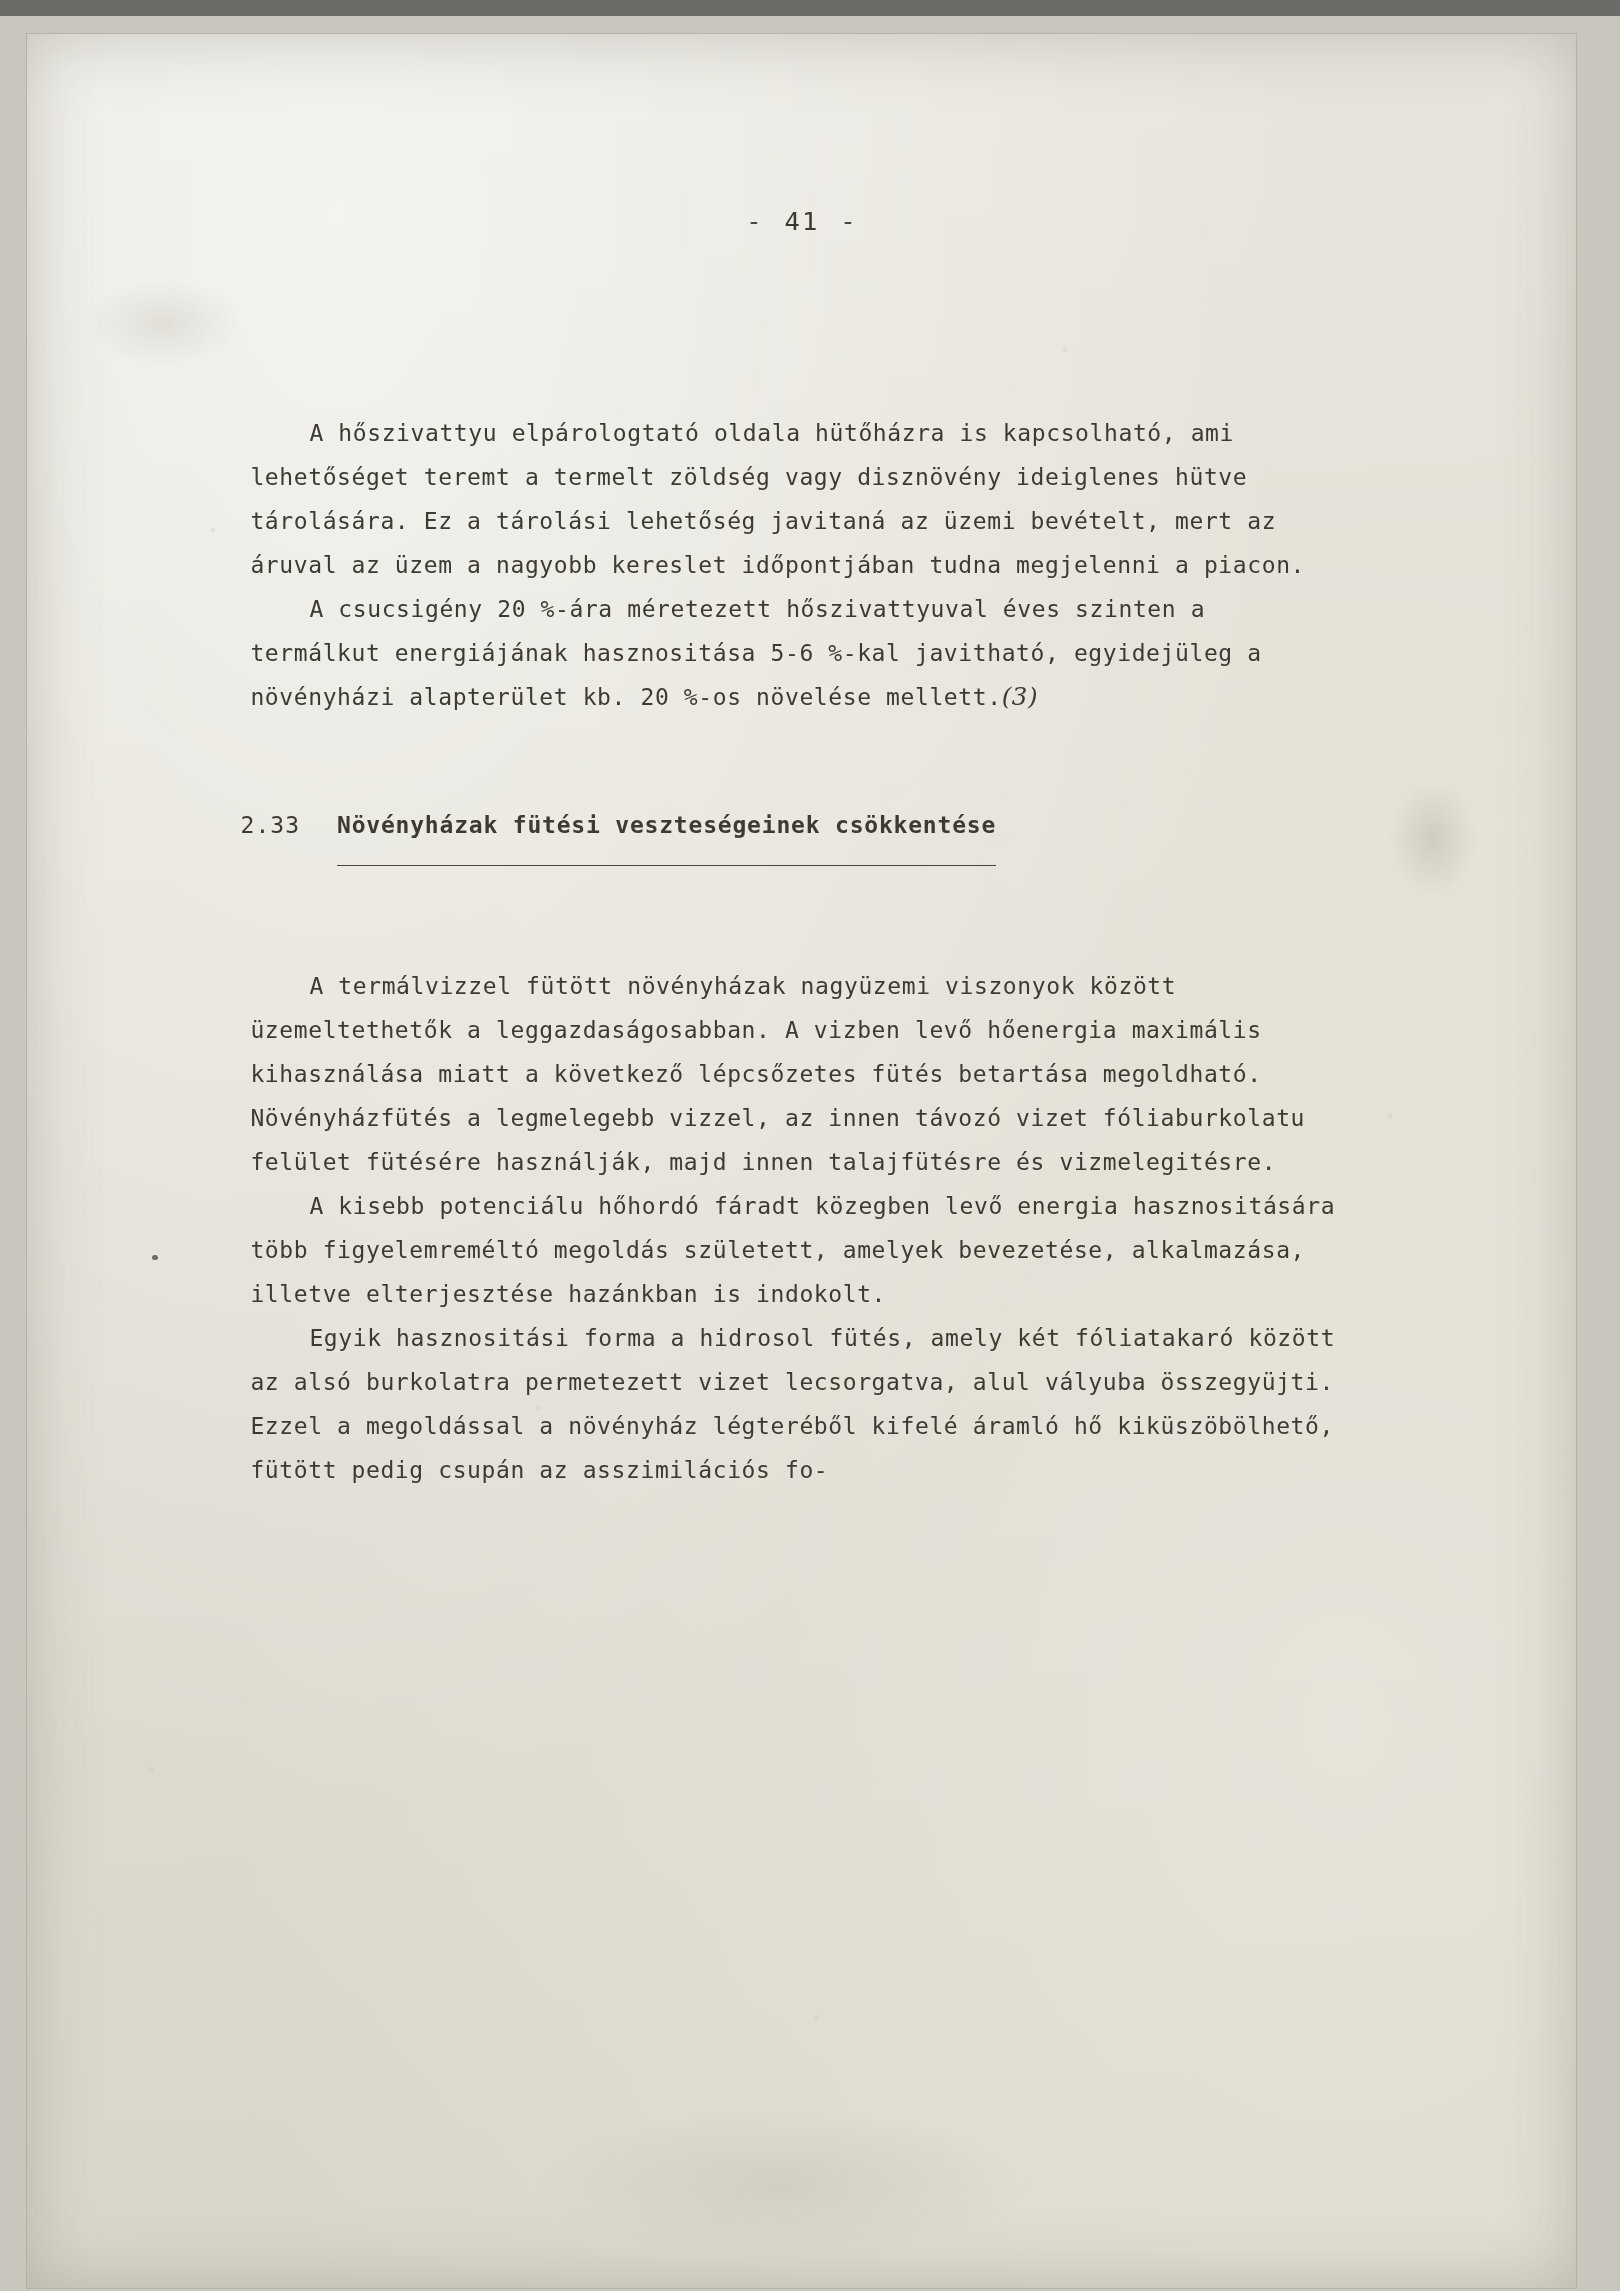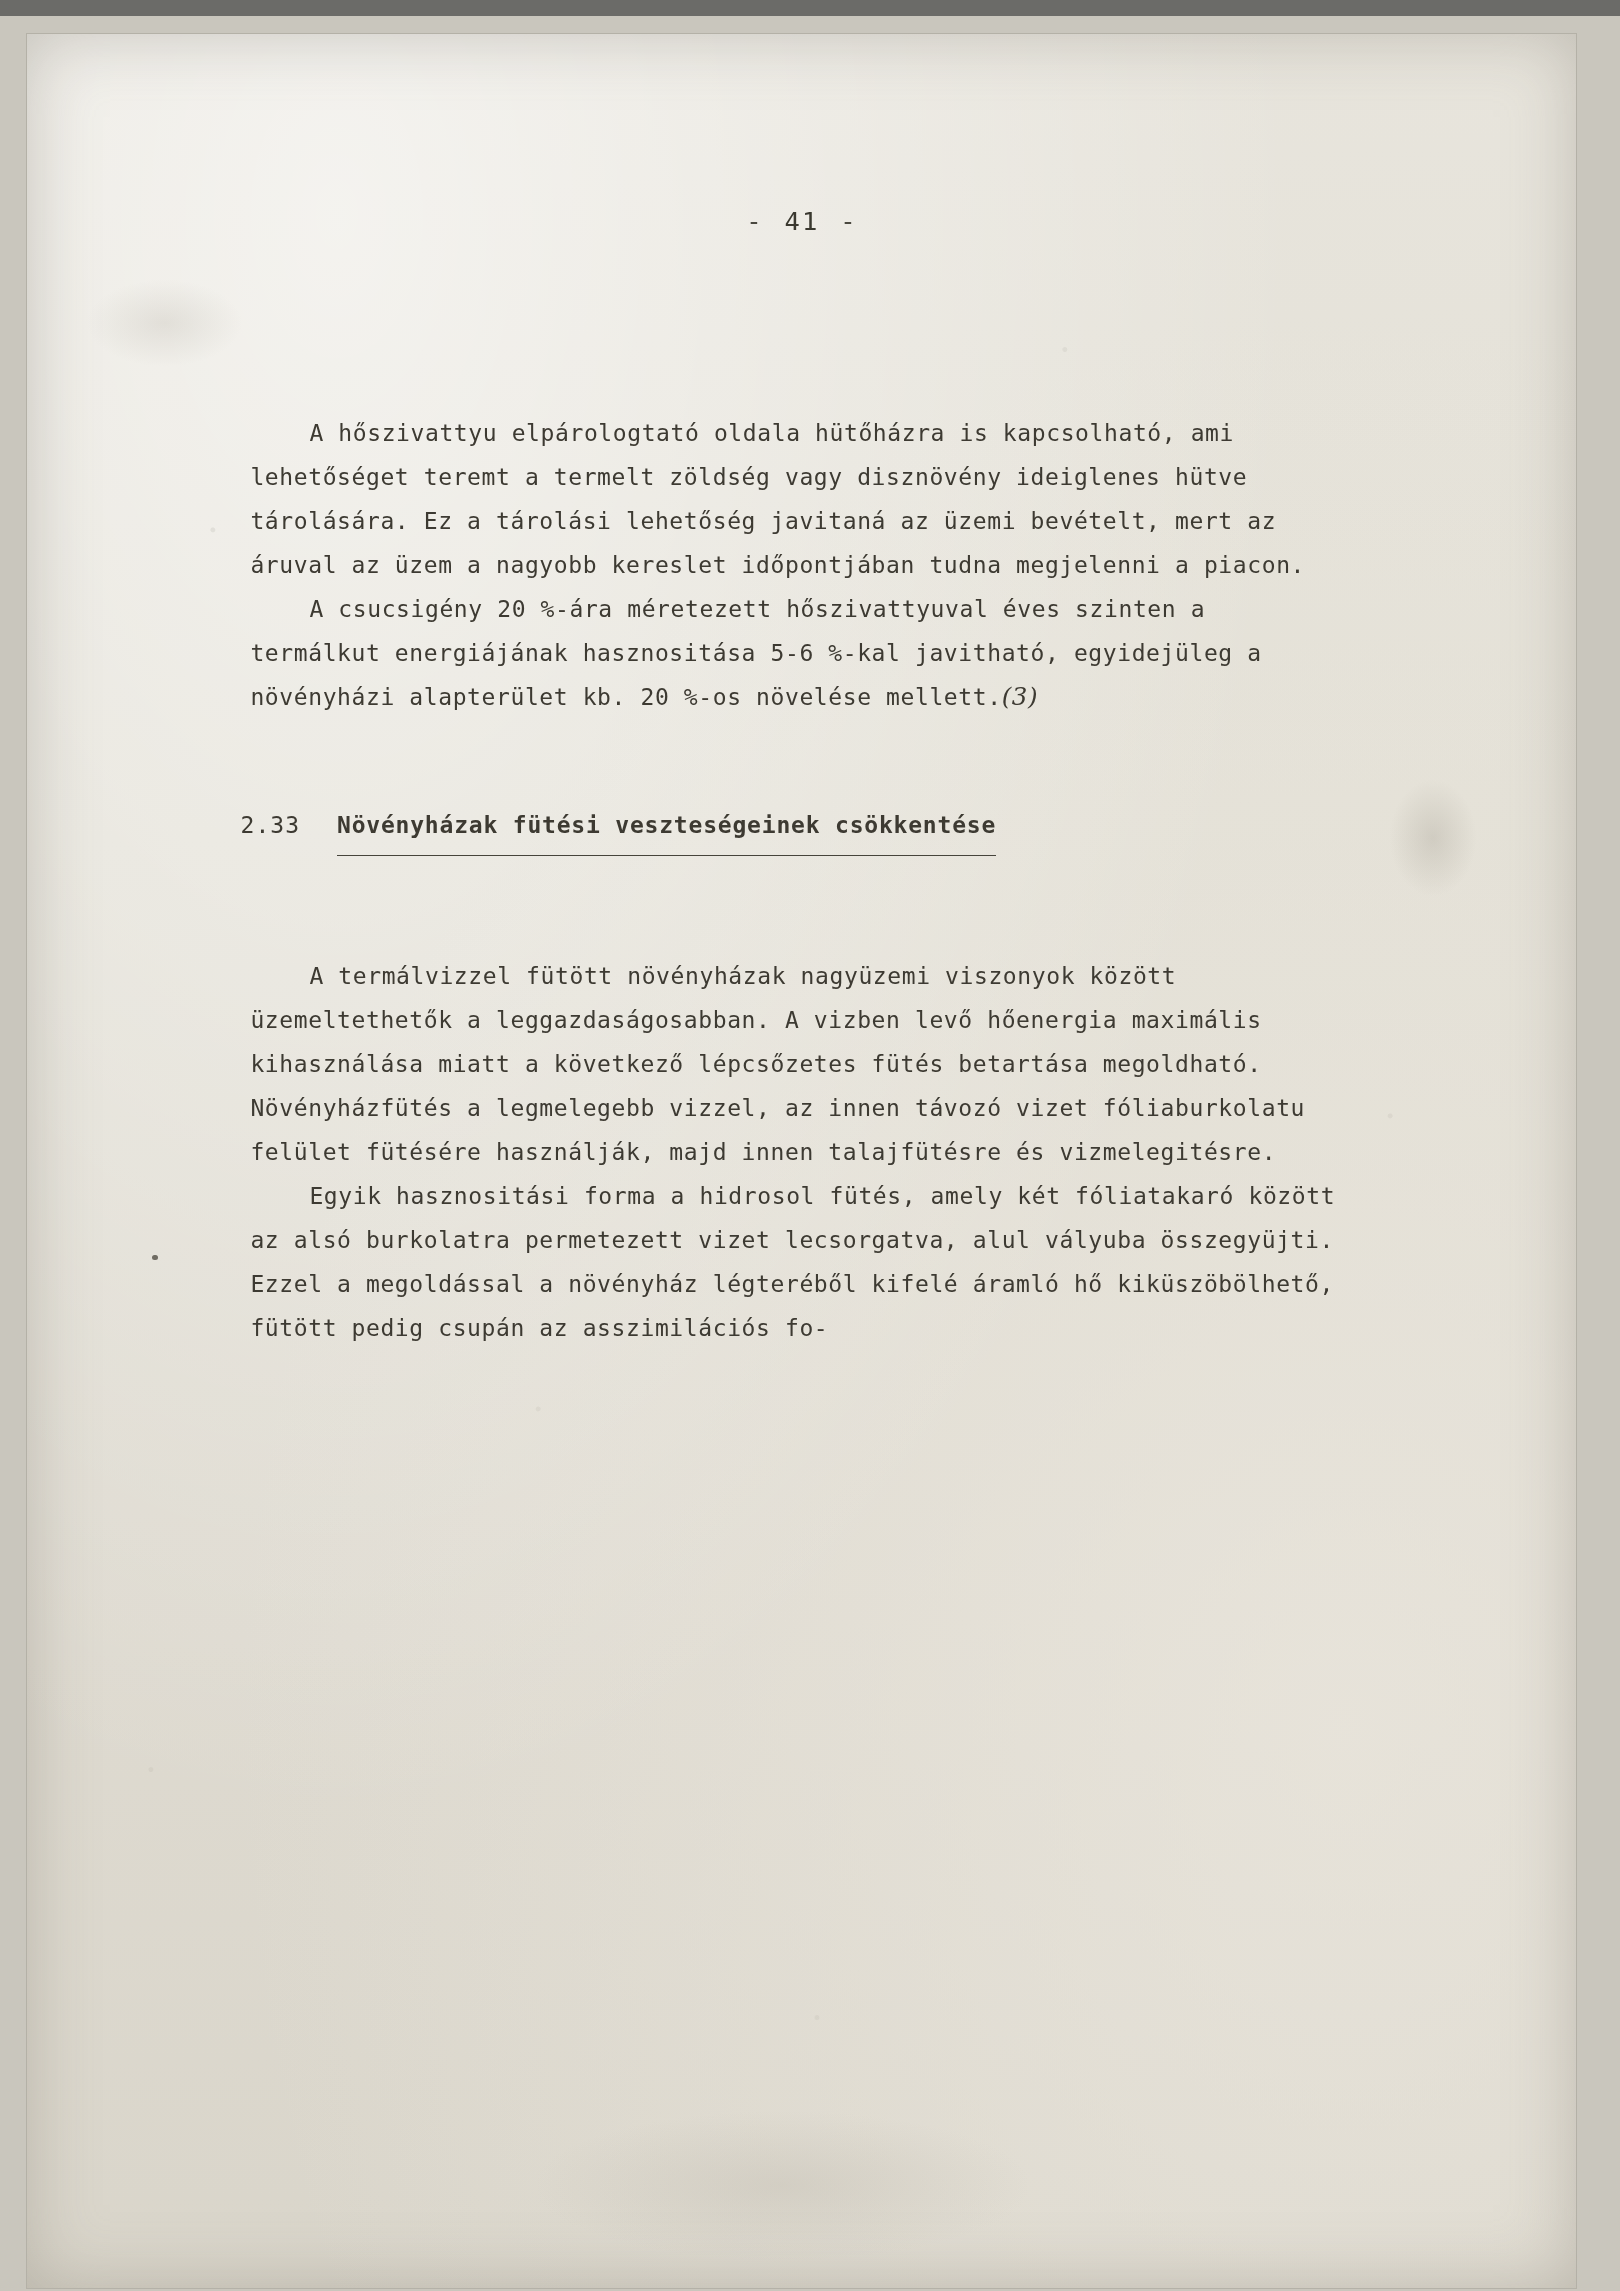--- a/index.html
+++ b/index.html
@@ -105,21 +105,21 @@
   }
   .heading-body {
     flex: 1 1 auto;
   }
   .heading-line {
     font-size: 23px;
     line-height: 45px;
     letter-spacing: 0.8px;
     display: inline-block;
     border-bottom: 1.6px solid #46443b;
-    padding-bottom: 7px;
+    padding-bottom: 17px;
     font-weight: bold;
   }
   .heading-line.second {
     margin-left: 43px;
     margin-top: 7.8px;
   }
   .handwritten {
     font-family: "DejaVu Serif", serif;
     font-style: italic;
     font-size: 24.5px;
@@ -196,20 +196,21 @@
           <div class="heading-num">2.33</div>
           <div class="heading-body">
             <div><span class="heading-line">Növényházak fütési veszteségeinek csökkentése</span></div>
           </div>
         </div>
 
         <div class="spacer-lg"></div>
 
         <p class="para">A termálvizzel fütött növényházak nagyüzemi viszonyok között üzemeltethetők a leggazdaságosabban. A vizben levő hőenergia maximális kihasználása miatt a következő lépcsőzetes fütés betartása megoldható. Növényházfütés a legmelegebb vizzel, az innen távozó vizet fóliaburkolatu felület fütésére használják, majd innen talajfütésre és vizmelegitésre.</p>
 
+        <p class="para">A kisebb potenciálu hőhordó fáradt közegben levő energia hasznositására több figyelemreméltó megoldás született, amelyek bevezetése, alkalmazása, illetve elterjesztése hazánkban is indokolt.</p>
 
         <p class="para">Egyik hasznositási forma a hidrosol fütés, amely két fóliatakaró között az alsó burkolatra permetezett vizet lecsorgatva, alul vályuba összegyüjti. Ezzel a megoldással a növényház légteréből kifelé áramló hő kiküszöbölhető, fütött pedig csupán az asszimilációs fo-</p>
 
       </div>
     </div>
 
     <div class="edge-shadow"></div>
   </div>
 </div>
 

